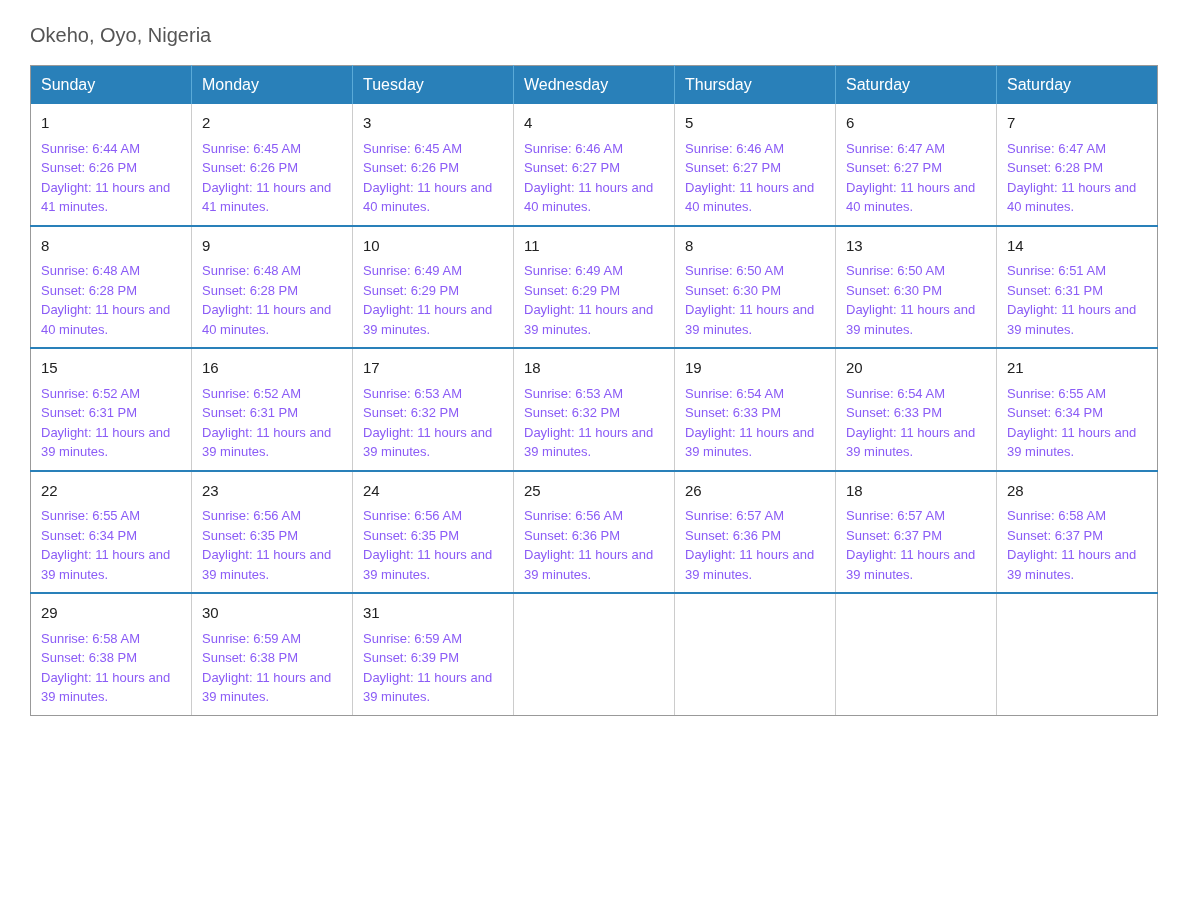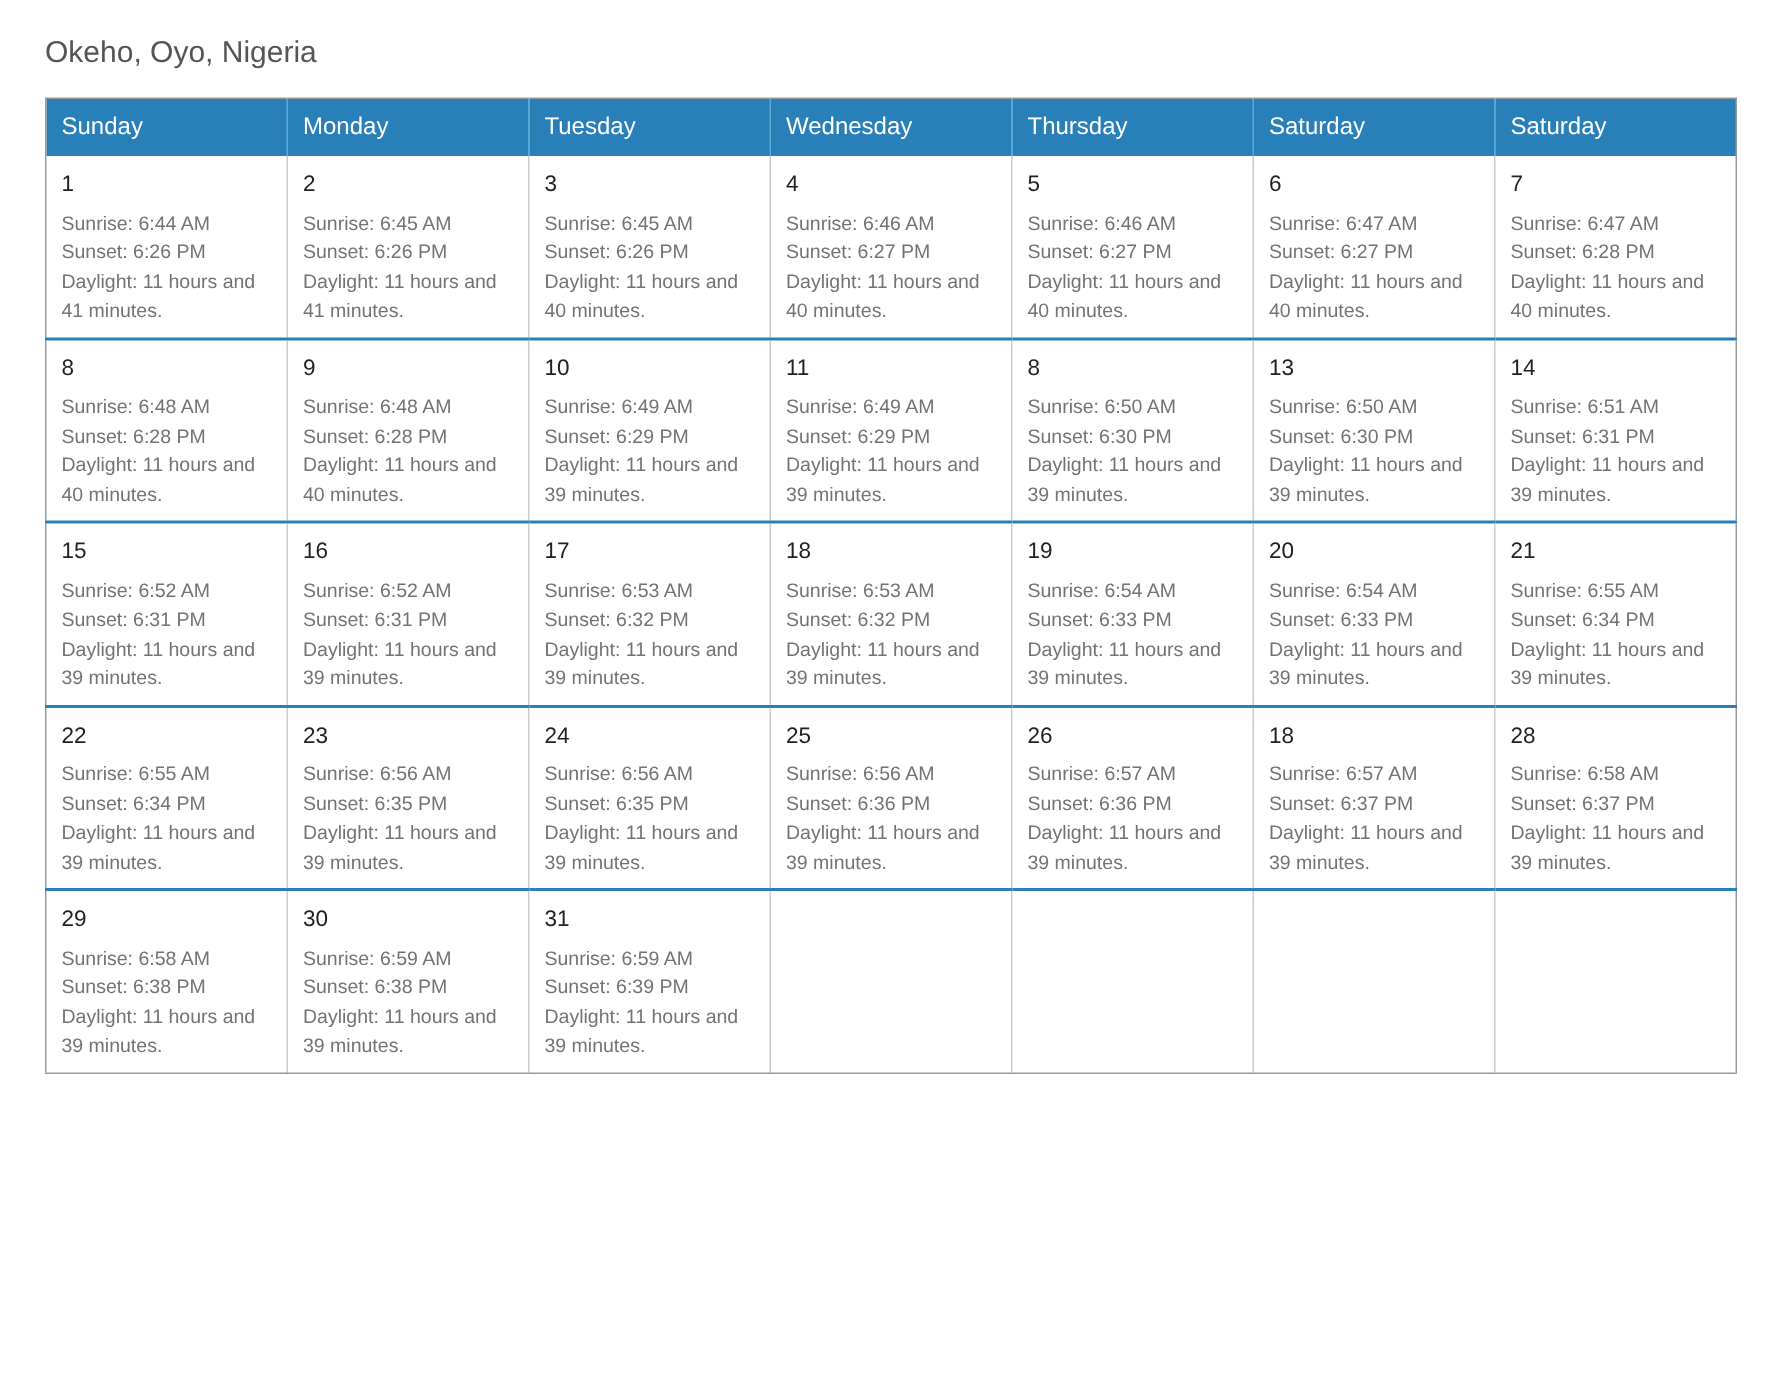--- a/index.html
+++ b/index.html
@@ -111,21 +111,21 @@
     }
 
     .day-number {
       font-size: 15px;
       font-weight: normal;
       margin-bottom: 4px;
       color: #222;
     }
 
     .day-info {
-      color: #737373;
+      color: #8b5cf6;
       font-size: 13px;
     }
 
     .empty-cell {
       background: #fff;
     }
   </style>
 </head>
 <body>
 

